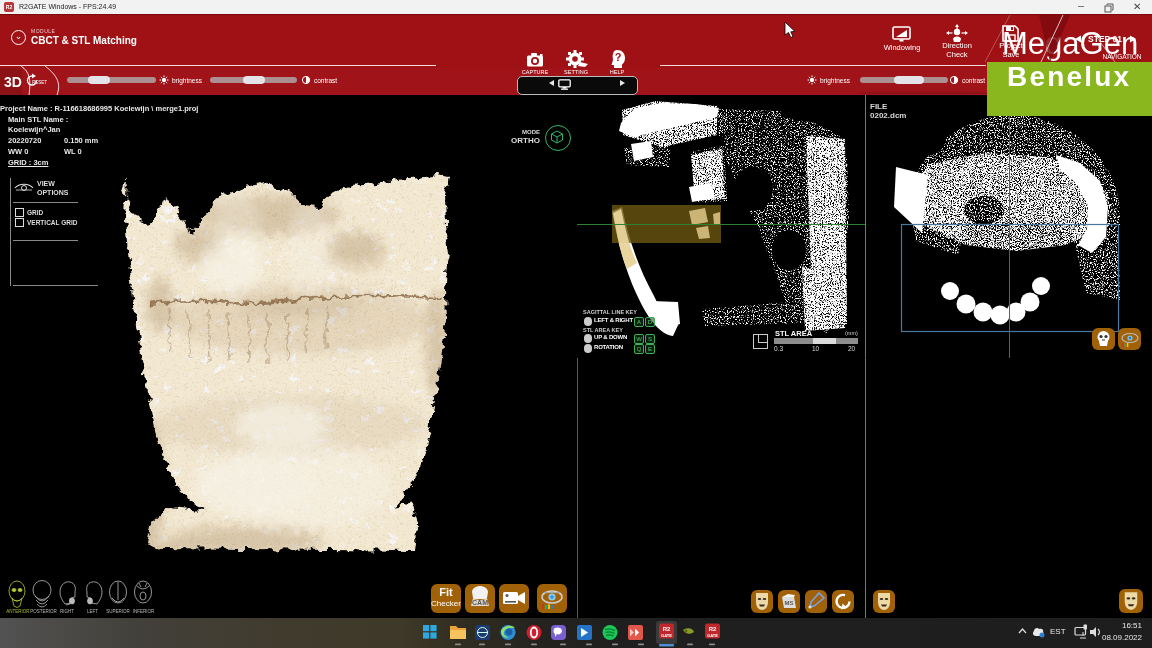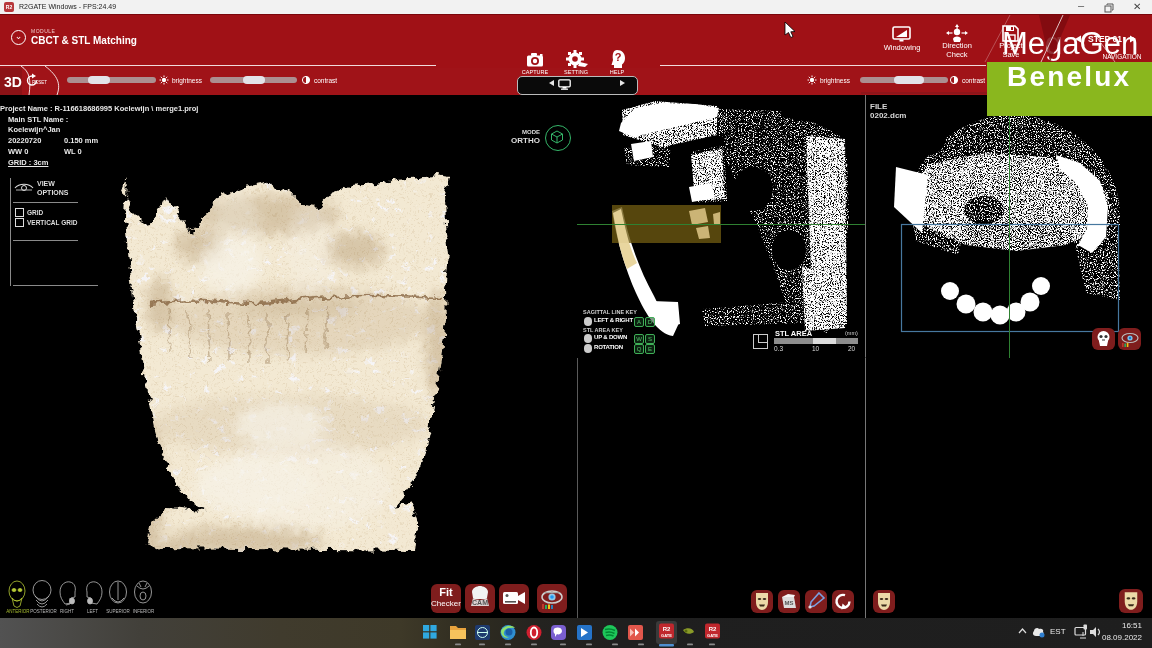--- a/index.html
+++ b/index.html
@@ -34,21 +34,21 @@
   
   #redtop{left:861px;top:92px;width:126px;height:2px;background:#8d151a;}
   #redbar{left:861.5px;top:95px;width:3px;height:55px;background:#c23237;}
   
   .ptext{color:#e8e8e8;font-size:7.5px;font-weight:bold;white-space:pre;}
   
   .gline{background:#8a8a8a;}
   .cb{width:7px;height:7px;border:1.5px solid #ddd;background:#000;}
   .cblbl{font-size:6.5px;font-weight:bold;color:#ddd;}
   
-  .gbtn{background:#7f1d1d;border-radius:6px;}
+  .gbtn{background:#a16207;border-radius:6px;}
   
   .sklbl{top:609px;font-size:4.5px;color:#bbb;text-align:center;}
   
   .leg-h{font-size:5.5px;color:#cfcfcf;font-weight:bold;}
   .leg-t{font-size:6px;color:#fff;font-weight:bold;letter-spacing:-0.2px;}
   .key{width:8px;height:8px;border:1px solid #3fae57;border-radius:2px;color:#52c46a;
        font-size:6px;line-height:8px;text-align:center;background:rgba(20,60,30,.55);}
   
   #megagen{left:1002px;top:26px;font-size:31px;color:#fff;letter-spacing:0px;}
   #greenbox{left:987px;top:62px;width:165px;height:54px;background:#8ab71e;}

